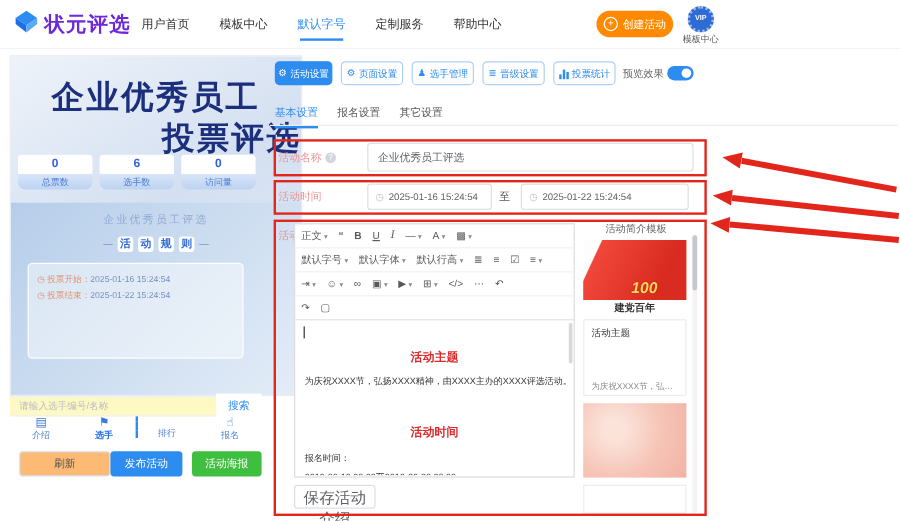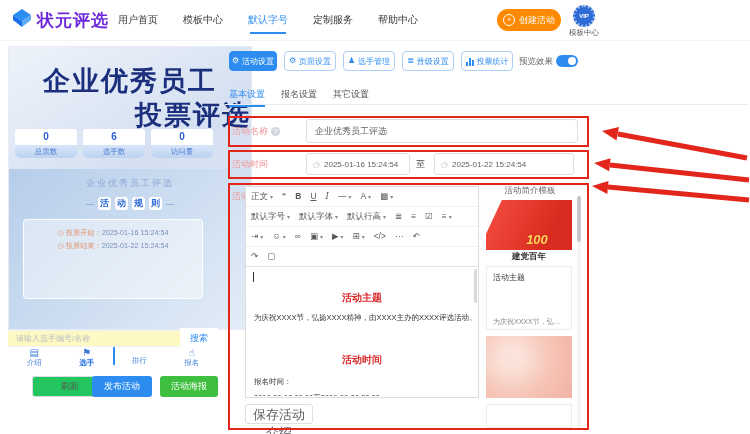--- a/index.html
+++ b/index.html
@@ -26,37 +26,37 @@
   .pv-t1{top:16px;} .pv-t2{top:50px;text-align:right;}
   .stat{position:absolute;width:62px;}
   .stat-value{height:16px;background:#fff;border-radius:3px 3px 0 0;text-align:center;font-size:10px;font-weight:bold;color:#2e62d9;line-height:16px;}
   .stat-label{height:13px;background:linear-gradient(180deg,#d9e6f9,#bcd2f0);border-radius:0 0 6px 6px;text-align:center;font-size:7.5px;color:#4a7cd6;line-height:13px;}
   .pv-blue{position:absolute;left:0;top:122px;width:100%;height:162px;background:linear-gradient(135deg,#b6cdea 0%,#cfdff1 55%,#e4edf8 100%);}
   .pv-subtitle{position:absolute;top:8px;width:100%;text-align:center;font-size:9px;color:#8fa9d6;letter-spacing:2px;}
   .chips{position:absolute;top:28px;width:100%;display:flex;align-items:center;justify-content:center;gap:4px;}
   .chips::before,.chips::after{content:"—";font-size:8px;color:#6f8fd0;}
   .chip{width:13px;height:13px;background:#fff;border-radius:3px;font-size:9px;font-weight:bold;color:#2f6bd8;display:flex;align-items:center;justify-content:center;}
   .rules-box{position:absolute;left:14px;top:50px;width:180px;height:80px;background:rgba(255,255,255,0.45);border:1px solid rgba(255,255,255,0.9);border-radius:4px;padding:6px 7px;box-sizing:border-box;}
-  .rule-row{font-size:7.2px;line-height:1.85;color:#7a90bd;text-align:center;}
+  .rule-row{font-size:7.2px;line-height:1.85;color:#7a90bd;}
   .rule-icon{color:#e2906a;margin-right:2px;}
   .rule-label{color:#e2906a;}
   .pv-search{position:absolute;left:8px;top:330px;width:210px;height:17px;background:#fef9c3;border-top:1px solid #f0f1f3;border-bottom:1px solid #f0f1f3;box-sizing:border-box;display:flex;align-items:center;}
   .pv-search input{flex:1;border:none;outline:none;font-size:8px;color:#555;padding:0 0 0 8px;background:transparent;}
   .pv-search input::placeholder{color:#b8bcc4;}
   .pv-search button{border:none;background:#fff;color:#2d8cf0;font-size:9px;padding:4px 10px;cursor:pointer;}
   .pv-tabbar{position:absolute;left:8px;top:347px;width:210px;height:22px;display:flex;}
   .pv-tab{flex:1;text-align:center;cursor:pointer;}
   .pv-tab .ticon{display:block;font-size:10px;color:#3a7bd5;line-height:11px;}
   .pv-tab .tlabel{display:block;font-size:7.5px;color:#4a84d8;line-height:9px;}
   .pv-tab.active .tlabel{color:#1f6fe8;font-weight:bold;}
   .bars{display:inline-flex;align-items:flex-end;gap:1px;height:9px;}
   .bars i{width:2px;background:#2d8cf0;display:block;}
   .bars i:nth-child(1){height:4px;} .bars i:nth-child(2){height:8px;} .bars i:nth-child(3){height:6px;}
   .pv-actions button{position:absolute;top:376px;height:21px;border-radius:3px;font-size:9px;cursor:pointer;}
-  .btn-refresh{left:16px;width:76px;background:#22c55e;border:1px solid #d9dce3;color:#555;margin-left:16px;}
+  .btn-refresh{left:16px;width:76px;background:#fdba74;border:1px solid #d9dce3;color:#555;}
   .btn-publish{left:92px;width:60px;background:#2d8cf0;border:none;color:#fff;}
   .btn-poster{left:160px;width:58px;background:#3fbf3f;border:none;color:#fff;}
 
   
   .mtab{position:absolute;top:51px;height:20px;box-sizing:border-box;display:flex;align-items:center;justify-content:center;gap:3px;border:1px solid #aed0f7;border-radius:4px;color:#2d8cf0;font-size:8px;background:#fff;cursor:pointer;}
   .mtab .gi{font-size:8px;line-height:1;}
   .mtab.filled{background:#2d8cf0;color:#fff;border-color:#2d8cf0;}
   .toggle-label{position:absolute;left:519px;top:56px;font-size:8.5px;color:#666;}
   .switch{position:absolute;left:556px;top:55px;width:22px;height:12px;border-radius:6px;background:#2d8cf0;cursor:pointer;}
   .switch::after{content:"";position:absolute;right:2px;top:2px;width:8px;height:8px;border-radius:50%;background:#fff;}

